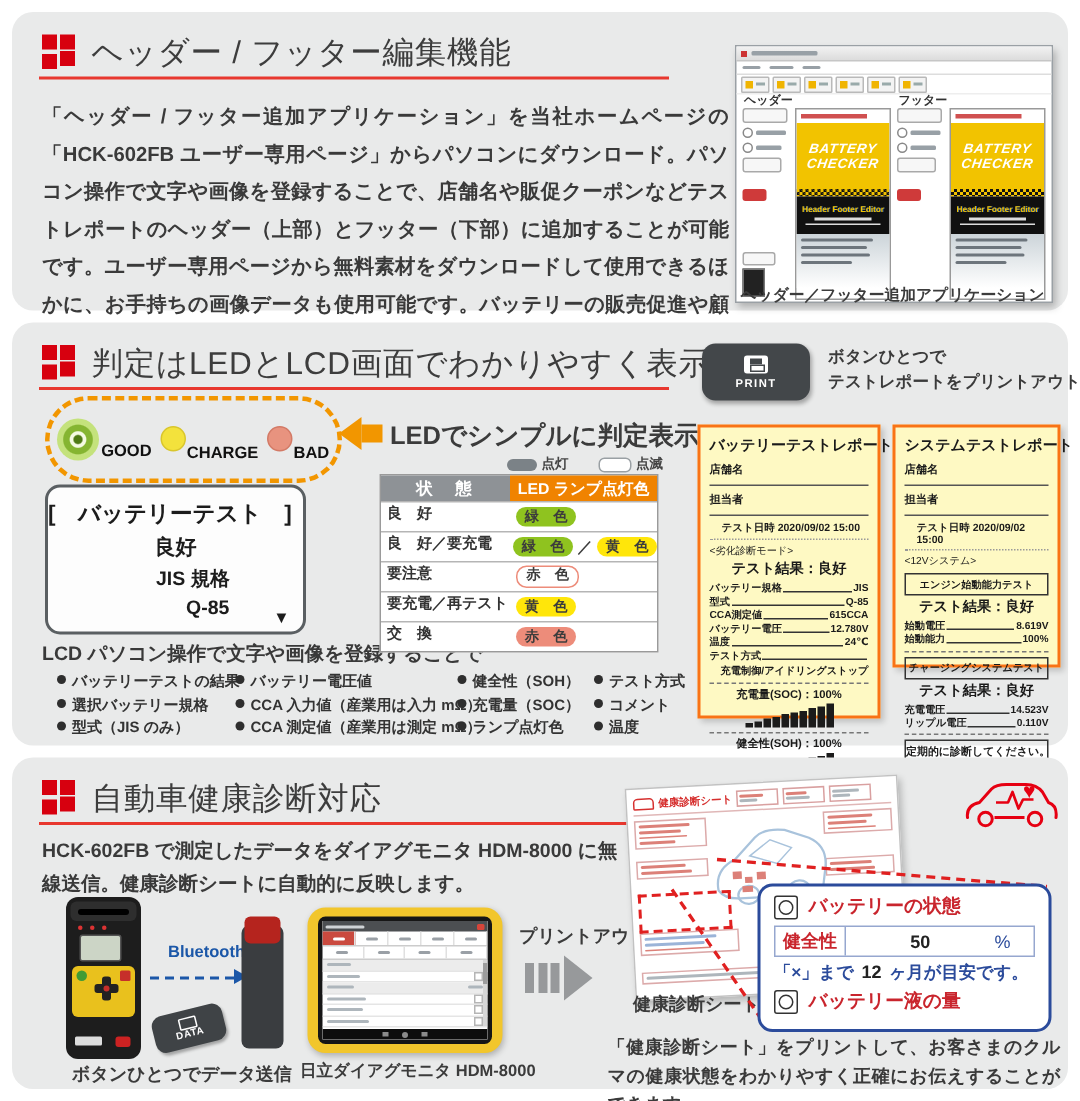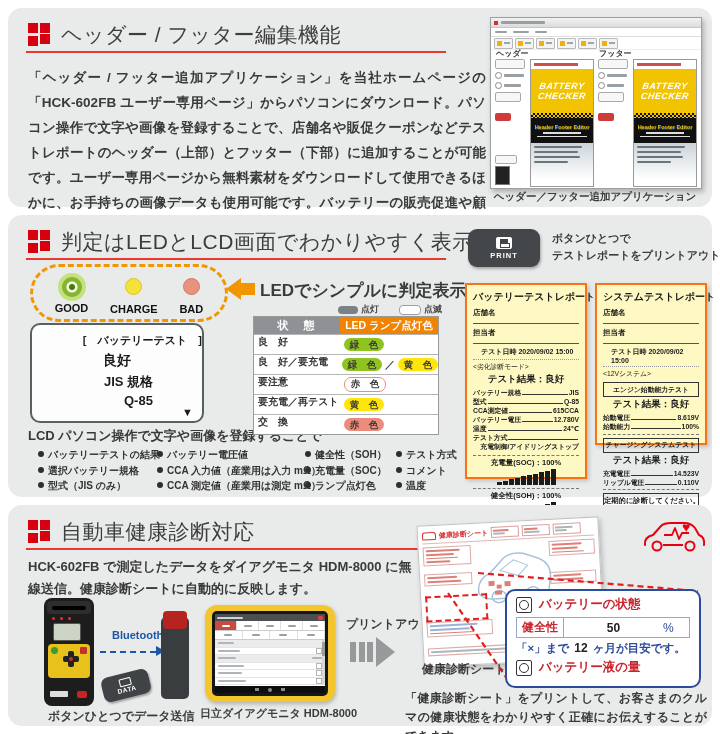--- a/index.html
+++ b/index.html
@@ -12,21 +12,21 @@
   .sec-head{position:absolute;left:20px;top:13px;display:flex;align-items:center;gap:10px}
   .sq-icon{position:relative;width:23px;height:24px;flex:0 0 23px}
   .sq-icon i{position:absolute;width:10px;height:10px;background:#d7000f}
   .sq-icon i:nth-child(1){left:0;top:2}.sq-icon i:nth-child(2){left:0;top:13px}
   .sq-icon i:nth-child(3){left:12px;top:0}.sq-icon i:nth-child(4){left:12px;top:11px}
   .sec-title{font-size:21px;font-weight:normal;color:#3d3d3d;letter-spacing:.5px;white-space:nowrap}
   .sec-line{position:absolute;left:18px;top:43px;width:420px;height:2px;background:#e8382f}
   .jp{font-weight:600}
   
   .s1-body{position:absolute;left:20px;top:57px;width:458px;font-size:13.5px;line-height:25px;color:#3a3a3a;text-align:justify}
-  .app-win{position:absolute;left:482px;top:9px;width:210px;height:170px;background:#fff;border:1px solid #9aa0a5;box-shadow:2px 3px 5px rgba(0,0,0,.25)}
+  .app-win{position:absolute;left:482px;top:22px;width:210px;height:170px;background:#fff;border:1px solid #9aa0a5;box-shadow:2px 3px 5px rgba(0,0,0,.25)}
   .aw-tb{height:9px;background:linear-gradient(#f2f2f2,#dcdcdc);border-bottom:1px solid #c6c6c6;display:flex;align-items:center;gap:3px;padding:0 3px}
   .aw-tb i{width:4px;height:4px;background:#c33}
   .bar{display:block;height:2.5px;background:#98a0a6;border-radius:1px}
   .aw-mb{height:8px;display:flex;gap:6px;align-items:center;padding:0 4px;border-bottom:1px solid #ddd}
   .aw-tools{height:12px;display:flex;gap:2px;align-items:center;padding:0 3px;border-bottom:1px solid #eee}
   .aw-tool{width:17px;height:9px;border:1px solid #b9b9b9;background:#f3f3f3;border-radius:1px;position:relative}
   .aw-tool:before{content:"";position:absolute;left:2px;top:2px;width:5px;height:5px;background:#f0b400}
   .aw-tool:after{content:"";position:absolute;left:9px;top:3px;width:6px;height:2px;background:#9aa}
   .aw-group{position:absolute;top:30px;width:100px;height:138px}
   .g1{left:3px}.g2{left:106px}
@@ -44,33 +44,33 @@
   .bnr-t{font-style:italic;font-weight:bold;color:#fff;font-size:9px;line-height:10px;text-align:center;transform:skewX(-8deg);letter-spacing:.5px}
   .bnr-check{height:5px;background-image:linear-gradient(45deg,#111 25%,transparent 25%,transparent 75%,#111 75%),linear-gradient(45deg,#111 25%,#f2c300 25%,#f2c300 75%,#111 75%);background-size:4px 4px;background-position:0 0,2px 2px}
   .bnr-black{height:25px;background:#101010;display:flex;flex-direction:column;align-items:center;justify-content:center;gap:2px}
   .bnr-sub{color:#f2c300;font-size:5.5px;font-weight:bold;white-space:nowrap;text-shadow:.6px .6px 0 #2a5fb0}
   .wbar{display:block;height:1.5px;background:#ddd}
   .bnr-fade{height:30px;background:linear-gradient(#ccd4d9,#fff);padding:3px;display:flex;flex-direction:column;gap:3px}
   .bnr-fade .bar{height:2px;background:#6d757c}
   .app-cap{position:absolute;left:472px;top:182px;width:230px;text-align:center;font-size:10.5px;font-weight:bold;color:#3c3c3c;white-space:nowrap}
   
   .led-oval{position:absolute;left:22px;top:49px;width:192px;height:52px;border:3px dashed #f29600;border-radius:30px;display:flex;justify-content:space-evenly;align-items:center}
-  .led{display:flex;flex-direction:column;align-items:center;gap:1px}
+  .led{display:flex;flex-direction:row;align-items:flex-end;gap:1px}
   .led .lbl{font-size:11px;font-weight:bold;color:#111}
   .led-good{width:28px;height:28px;border-radius:50%;background:radial-gradient(circle,#4e7a14 0 13%,#f4fae2 18% 26%,#85b531 30% 48%,#c4e27c 52% 72%,rgba(196,226,124,.15) 100%)}
   .led-dot{width:15px;height:15px;border-radius:50%;margin:6px 0 7px}
   .led-charge{background:#f3e23c;border:1px solid #d9c62c}
   .led-bad{background:#e8937f;border:1px solid #d37a66}
   .arrL{position:absolute;left:218px;top:63px;display:flex;align-items:center}
   .arrL .tri{width:0;height:0;border-top:11px solid transparent;border-bottom:11px solid transparent;border-right:15px solid #f29600}
   .arrL .stem{width:14px;height:12px;background:#f29600}
   .led-cap{position:absolute;left:252px;top:64px;font-size:17px;font-weight:bold;color:#3b3b3b;white-space:nowrap}
   .lcd{position:absolute;left:22px;top:108px;width:170px;height:96px;background:#fdfdfd;border:2.5px solid #5a5f62;border-radius:10px;font-weight:bold;color:#1c1c1c}
   .lcd div{white-space:nowrap}
-  .lcd .l1{font-size:11px;text-align:right;margin-top:8px}
+  .lcd .l1{font-size:15px;text-align:left;margin-top:8px}
   .lcd .l2{font-size:14px;text-align:center;margin-top:4px}
   .lcd .l3{font-size:13px;margin:3px 0 0 72px}
   .lcd .l4{font-size:13px;margin:2px 0 0 92px}
   .lcd .cur{position:absolute;right:9px;bottom:3px;font-size:11px}
   .lcd-note{position:absolute;left:20px;top:212px;font-size:13px;font-weight:bold;color:#393939;white-space:nowrap}
   .bul-col{position:absolute;top:232px;font-size:10px;font-weight:bold;color:#333;line-height:15.5px;white-space:nowrap}
   .bc1{left:30px}.bc2{left:149px}.bc3{left:297px}.bc4{left:388px}
   .bul-col div:before{content:"";display:inline-block;width:6px;height:6px;background:#2e2e2e;border-radius:50%;margin-right:4px;vertical-align:1px}
   .legend{position:absolute;left:330px;top:88px;display:flex;gap:20px;align-items:center;font-size:9px;font-weight:bold;color:#444}
   .legend span{display:flex;align-items:center;gap:3px}

